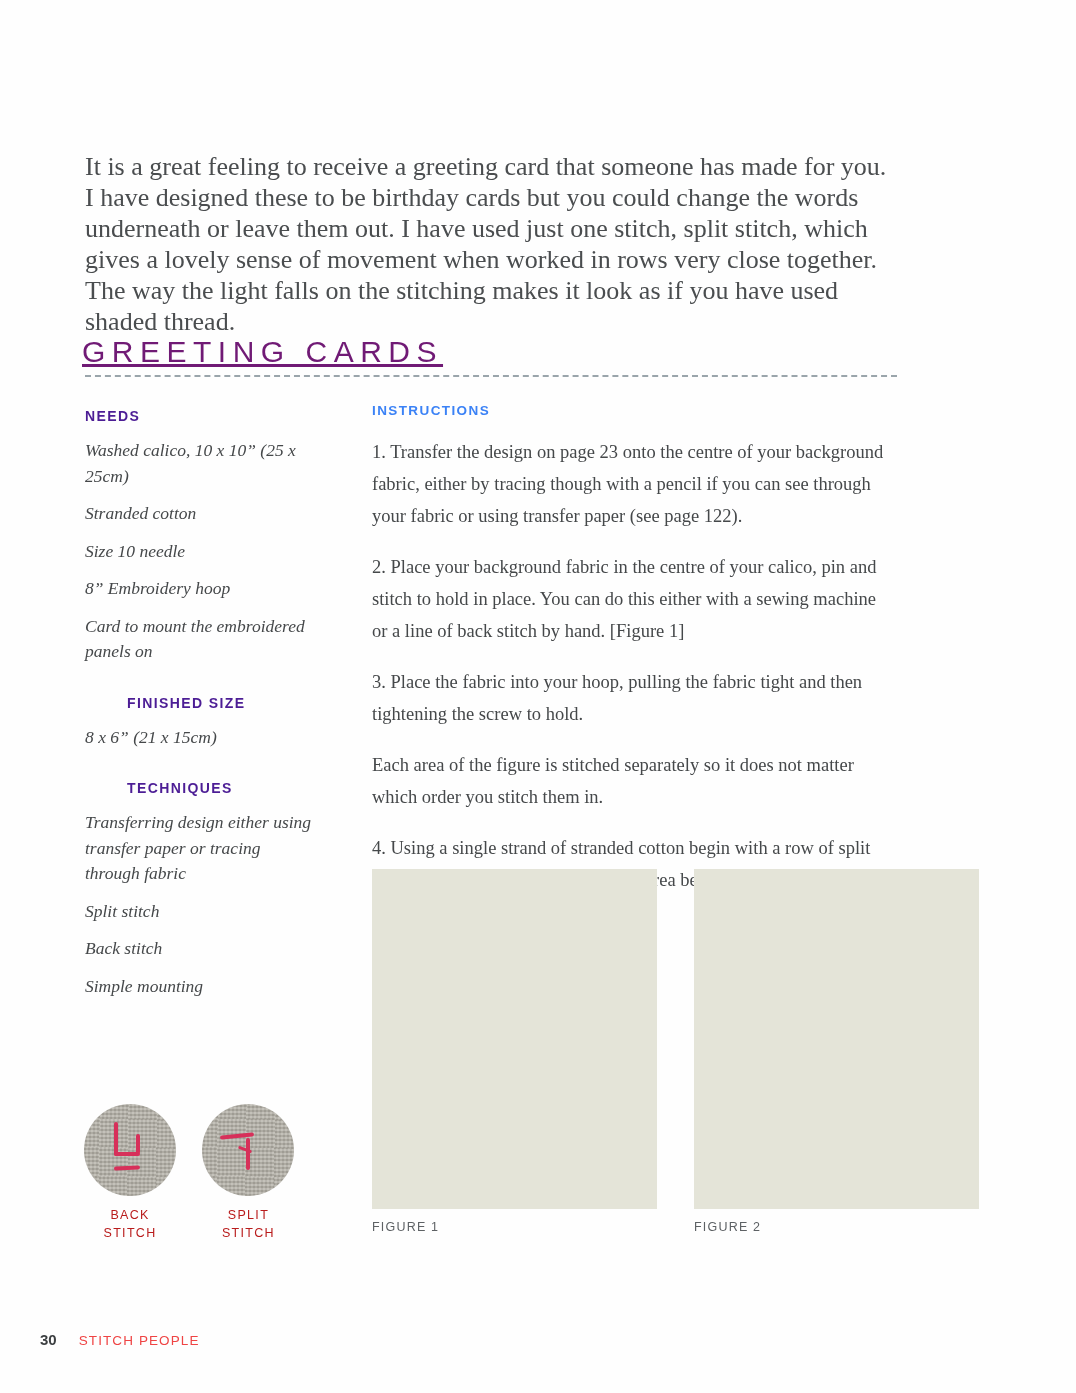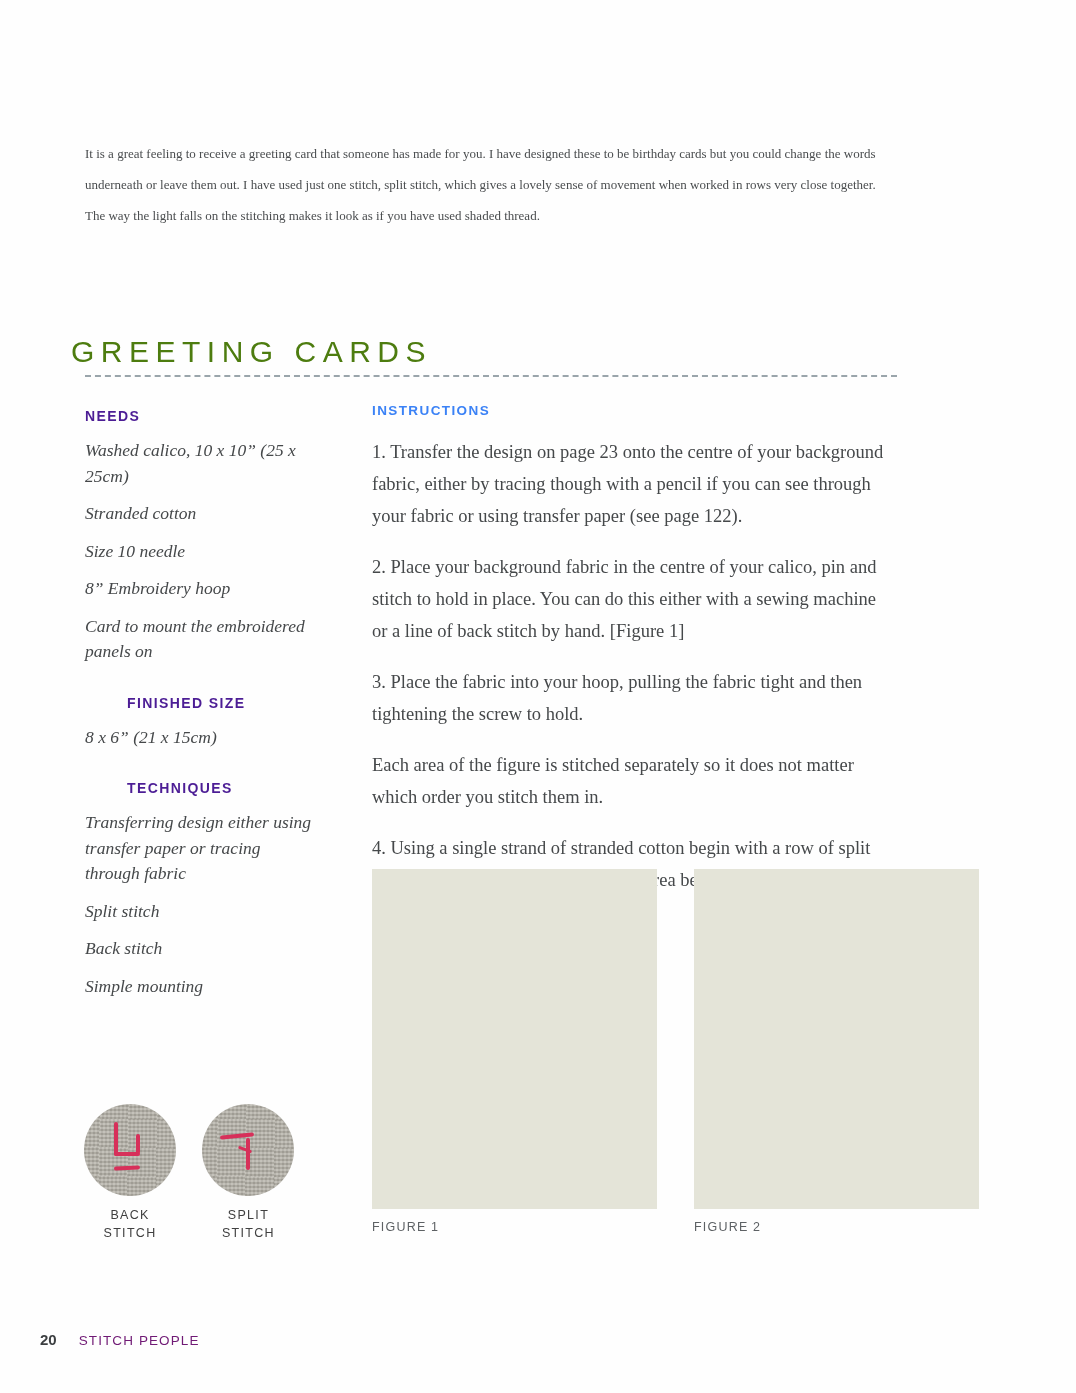--- a/index.html
+++ b/index.html
@@ -22,35 +22,36 @@
     background: #fefefe;
   }
 
   
   .intro {
     position: absolute;
     left: 85px;
     top: 125px;
     width: 810px;
     font-family: "Liberation Serif", serif;
-    font-size: 13px;
+    font-size: 26px;
     line-height: 31px;
     color: #4a4d4f;
   }
 
   
   .chapter-title {
     position: absolute;
-    left: 71px;
+    left: 82px;
     top: 315px;
     font-family: "Liberation Sans", sans-serif;
     font-size: 30px;
     letter-spacing: 6.5px;
     font-weight: 400;
-    color: #4d7c0f;
+    color: #701a75;
+    text-decoration: underline;
   }
 
   .dashed-rule {
     position: absolute;
     left: 85px;
     top: 375px;
     width: 812px;
     height: 0;
     border-top: 2px dashed #9aa5ab;
   }
@@ -140,21 +141,21 @@
     background: #d7305a;
     z-index: 3;
     border-radius: 2px;
   }
   .swatch-label {
     margin-top: 10px;
     font-family: "Liberation Sans", sans-serif;
     font-size: 12.5px;
     letter-spacing: 1.3px;
     line-height: 18px;
-    color: #404040;
+    color: #b91c1c;
     text-transform: uppercase;
   }
 
   
   .figure {
     position: absolute;
     background: #e4e4d8;
   }
   #figure-1 { left: 372px; top: 869px; width: 285px; height: 340px; }
   #figure-2 { left: 694px; top: 869px; width: 285px; height: 340px; }
@@ -180,21 +181,21 @@
   .folio {
     font-family: "Liberation Sans", sans-serif;
     font-size: 15px;
     font-weight: 700;
     color: #3c3f41;
   }
   .book-title {
     font-family: "Liberation Sans", sans-serif;
     font-size: 13.5px;
     letter-spacing: 1.1px;
-    color: #701a75;
+    color: #ef4444;
   }
 </style>
 </head>
 <body>
 
 <div class="page">
 
   <p class="intro">It is a great feeling to receive a greeting card that someone has made for you. I have designed these to be birthday cards but you could change the words underneath or leave them out.  I have used just one stitch, split stitch, which gives a lovely sense of movement when worked in rows very close together. The way the light falls on the stitching makes it look as if you have used shaded thread.</p>
 
   <h1 class="chapter-title">GREETING CARDS</h1>
@@ -253,17 +254,17 @@
     <p class="instr-p">4. Using a single strand of stranded cotton begin with a row of split stitch around the outside edge of the area being worked. For example, I will start with the  arm. [Figure 2]</p>
   </div>
 
   <div class="figure" id="figure-1"></div>
   <div class="figure-caption" id="figure-1-caption">FIGURE 1</div>
 
   <div class="figure" id="figure-2"></div>
   <div class="figure-caption" id="figure-2-caption">FIGURE 2</div>
 
   <div class="footer">
-    <span class="folio">20</span>
+    <span class="folio">30</span>
     <span class="book-title">STITCH PEOPLE</span>
   </div>
 
 </div>
 
 </body></html>

